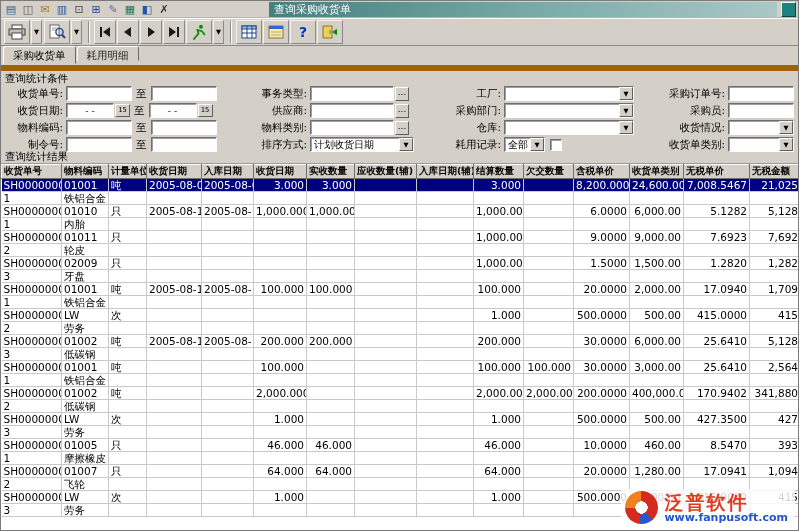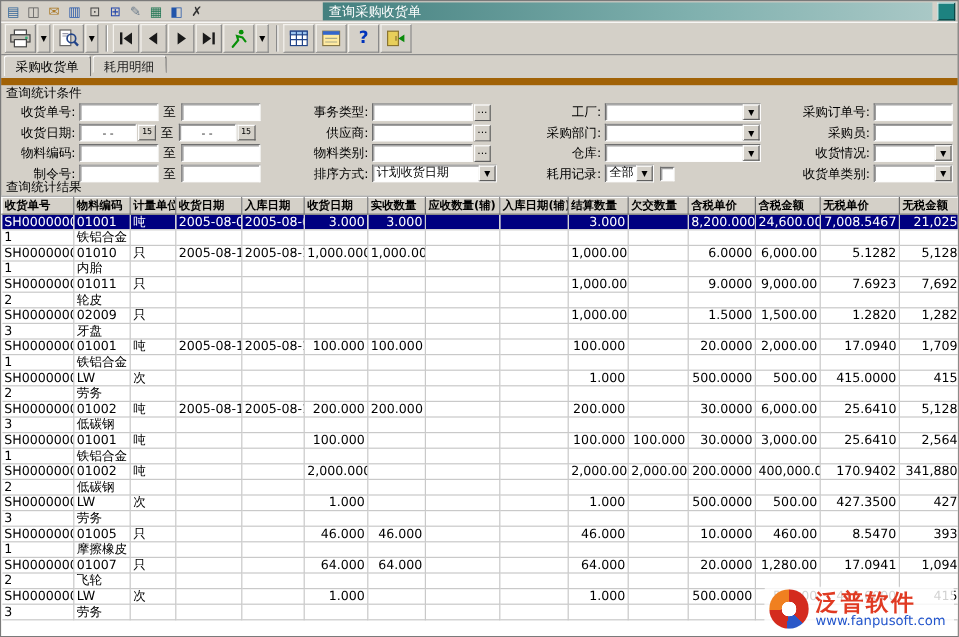--- a/index.html
+++ b/index.html
@@ -119,21 +119,21 @@
     display:flex; align-items:center; gap:6px;
     background:rgba(255,255,255,0.82); padding:2px 7px 3px 4px; border-radius:3px;
   }
   .wm-logo {
     width:33px; height:33px; border-radius:50%; flex:0 0 33px;
     background:
       radial-gradient(circle at 50% 50%, #fff 0 26%, rgba(255,255,255,0) 27%),
       conic-gradient(#d42b1e 0 38%, #2b58c8 38% 52%, #d42b1e 52% 74%, #f08020 74% 100%);
   }
   .wm-cn { color:#e03a22; font-weight:bold; font-size:19px; letter-spacing:2px; line-height:20px; }
-  .wm-url { color:#2255cc; font-size:11px; line-height:12px; }
+  .wm-url { color:#2255cc; font-size:11px; line-height:12px;font-weight:bold; }
 </style>
 </head>
 <body>
 
 <div class="window">
 
   <div class="toolbar1">
     <span style="display:flex;gap:1px;">
         <span class="t1-icon" style="color: rgb(51, 102, 153);">▤</span>
         <span class="t1-icon" style="color: rgb(85, 85, 85);">◫</span>
@@ -388,21 +388,21 @@
             <th>计量单位</th>
             <th>收货日期</th>
             <th>入库日期</th>
             <th>收货日期</th>
             <th>实收数量</th>
             <th>应收数量(辅)</th>
             <th>入库日期(辅)</th>
             <th>结算数量</th>
             <th>欠交数量</th>
             <th>含税单价</th>
-            <th>含税金额</th>
+            <th>收货单类别</th>
             <th>无税单价</th>
             <th>无税金额</th>
           </tr>
         </thead>
         <tbody>
           <tr class="sel">
             <td>SH00000001</td>
             <td>01001</td>
             <td>吨</td>
             <td>2005-08-09</td>

